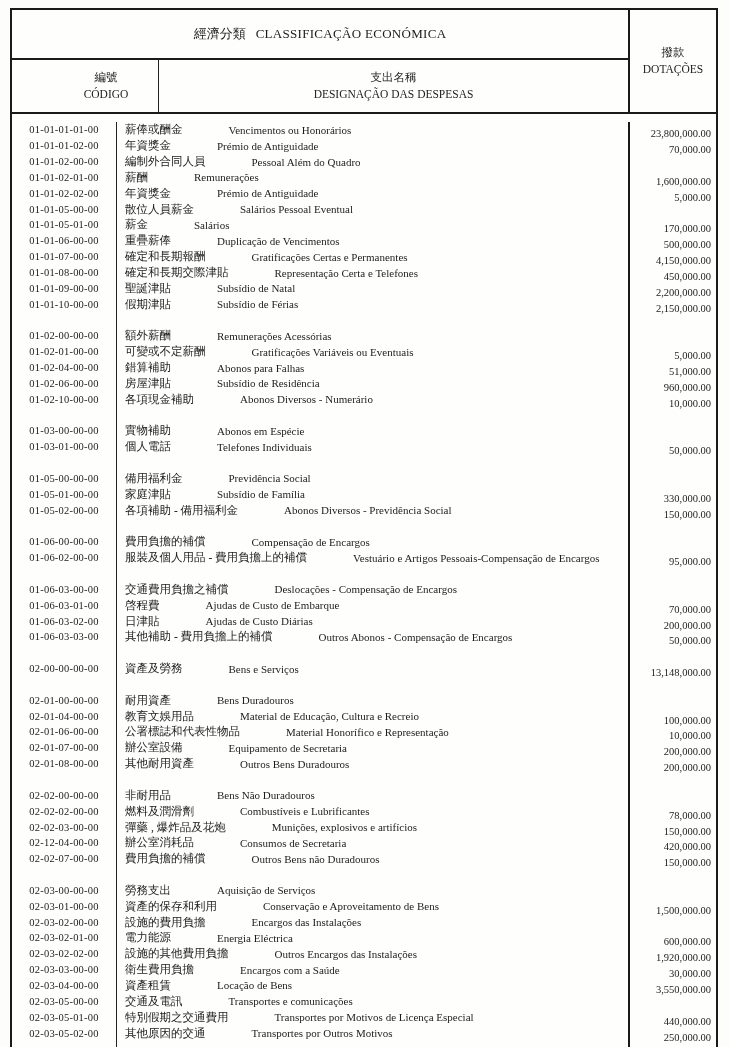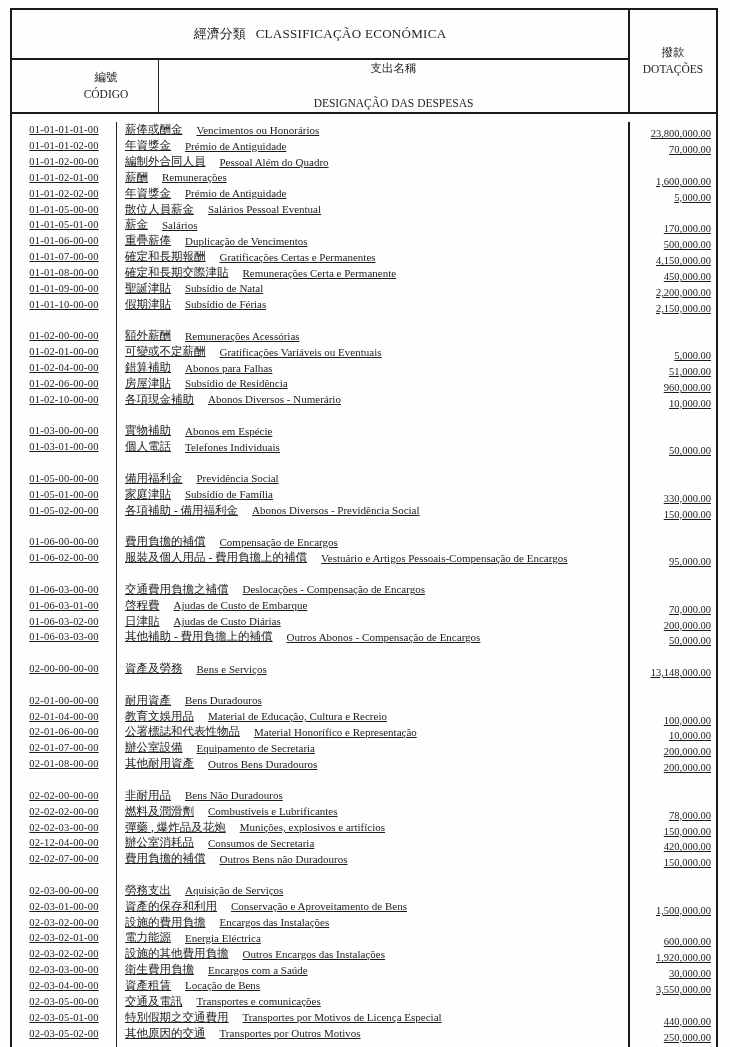--- a/index.html
+++ b/index.html
@@ -32,42 +32,43 @@
     font-size:13px;
   }
   .h1 .pt{letter-spacing:.3px;}
   .h2{flex:1;display:flex;}
   .h2-code{
     width:105px;border-right:1.5px solid #222;
     display:flex;flex-direction:column;align-items:center;justify-content:center;
     font-size:11.5px;line-height:1.45;text-align:center;box-sizing:border-box;margin-left:42px;
   }
   .h2-des{
-    flex:1;display:flex;flex-direction:column;align-items:center;justify-content:space-between;
+    flex:1;display:flex;flex-direction:column;align-items:center;justify-content:center;
     font-size:11.5px;line-height:1.45;text-align:center;min-width:0;
   }
   .thead-amt{
     width:86px;flex:0 0 auto;
     display:flex;flex-direction:column;align-items:center;justify-content:center;
     font-size:11.5px;line-height:1.5;text-align:center;
   }
   
   .tbody{flex:1;display:flex;flex-direction:column;padding-top:8px;min-height:0;}
-  .r{display:flex;flex:0 0 auto;height:15.85px;align-items:center;text-decoration:underline;}
+  .r{display:flex;flex:0 0 auto;height:15.85px;align-items:center;}
   .r.fill{flex:1;height:auto;}
   .c{align-self:stretch;display:flex;align-items:center;box-sizing:border-box;}
   .c.code{
     width:105px;justify-content:center;
     font-size:10.5px;letter-spacing:.2px;
     border-right:1.5px solid #222;
   }
   .c.des{
     flex:1;min-width:0;padding-left:8px;
     font-size:11px;white-space:nowrap;overflow:hidden;
     border-right:2px solid #1a1a1a;
+    gap:32px;
   }
   .c.des .zh{margin-right:14px;font-size:11.5px;}
   .c.amt{
     width:86px;flex:0 0 auto;justify-content:flex-end;
     padding-right:5px;font-size:10.5px;margin-top:8px;
   }
 </style>
 </head>
 <body>
 
@@ -177,21 +178,21 @@
       <span class="zh">確定和長期報酬</span>
       <span class="pt">Gratificações Certas e Permanentes</span>
     </div>
     <div class="c amt">4,150,000.00</div>
   </div>
 
   <div class="r">
     <div class="c code">01-01-08-00-00</div>
     <div class="c des">
       <span class="zh">確定和長期交際津貼</span>
-      <span class="pt">Remunerações Certa e Permanente</span>
+      <span class="pt">Representação Certa e Telefones</span>
     </div>
     <div class="c amt">450,000.00</div>
   </div>
 
   <div class="r">
     <div class="c code">01-01-09-00-00</div>
     <div class="c des">
       <span class="zh">聖誕津貼</span>
       <span class="pt">Subsídio de Natal</span>
     </div>

